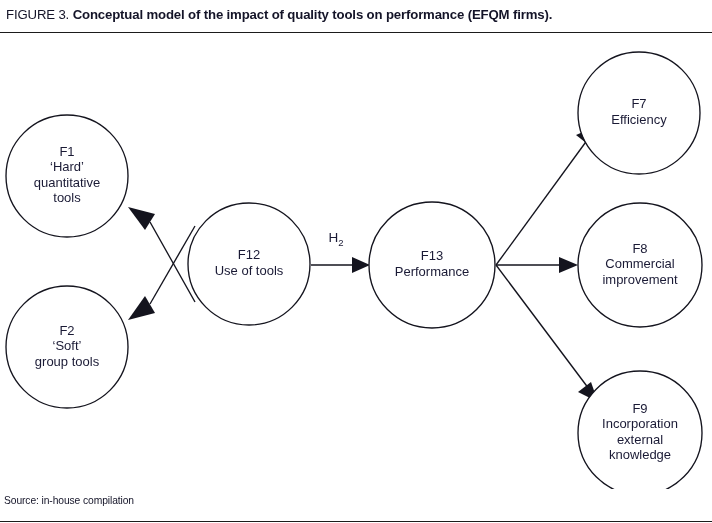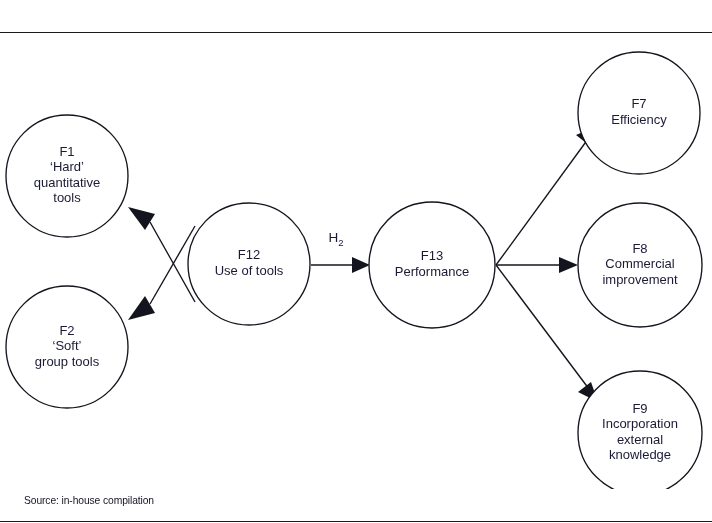--- a/index.html
+++ b/index.html
@@ -46,21 +46,20 @@
     height: 1.4px;
     background: #1b1b1b;
   }
   .source-note {
     position: absolute;
     left: 4px;
     top: 495px;
     font-size: 10.3px;
     letter-spacing: -0.1px;
     color: #141428;
-    margin-left: 20px;
   }
   .bottom-rule {
     position: absolute;
     left: 0;
     top: 521px;
     width: 712px;
     height: 1.4px;
     background: #1b1b1b;
   }
   svg#diagram {
@@ -100,20 +99,24 @@
   svg#diagram polygon.arrow-head {
     fill: #14141e;
     stroke: none;
   }
 </style>
 </head>
 <body>
 
 <div id="figure-root">
 
+  <div class="figure-title">
+    <span class="label">FIGURE 3.</span>
+    <span class="caption">Conceptual model of the impact of quality tools on performance (EFQM firms).</span>
+  </div>
 
   <div class="title-rule"></div>
 
   <svg id="diagram" viewBox="0 0 712 455">
 
     <g>
       <path class="edge-line" d="M 195 268 L 150 188"></path>
       <polygon class="arrow-head" points="128,173 155,180 145,196"></polygon>
     </g>
 

